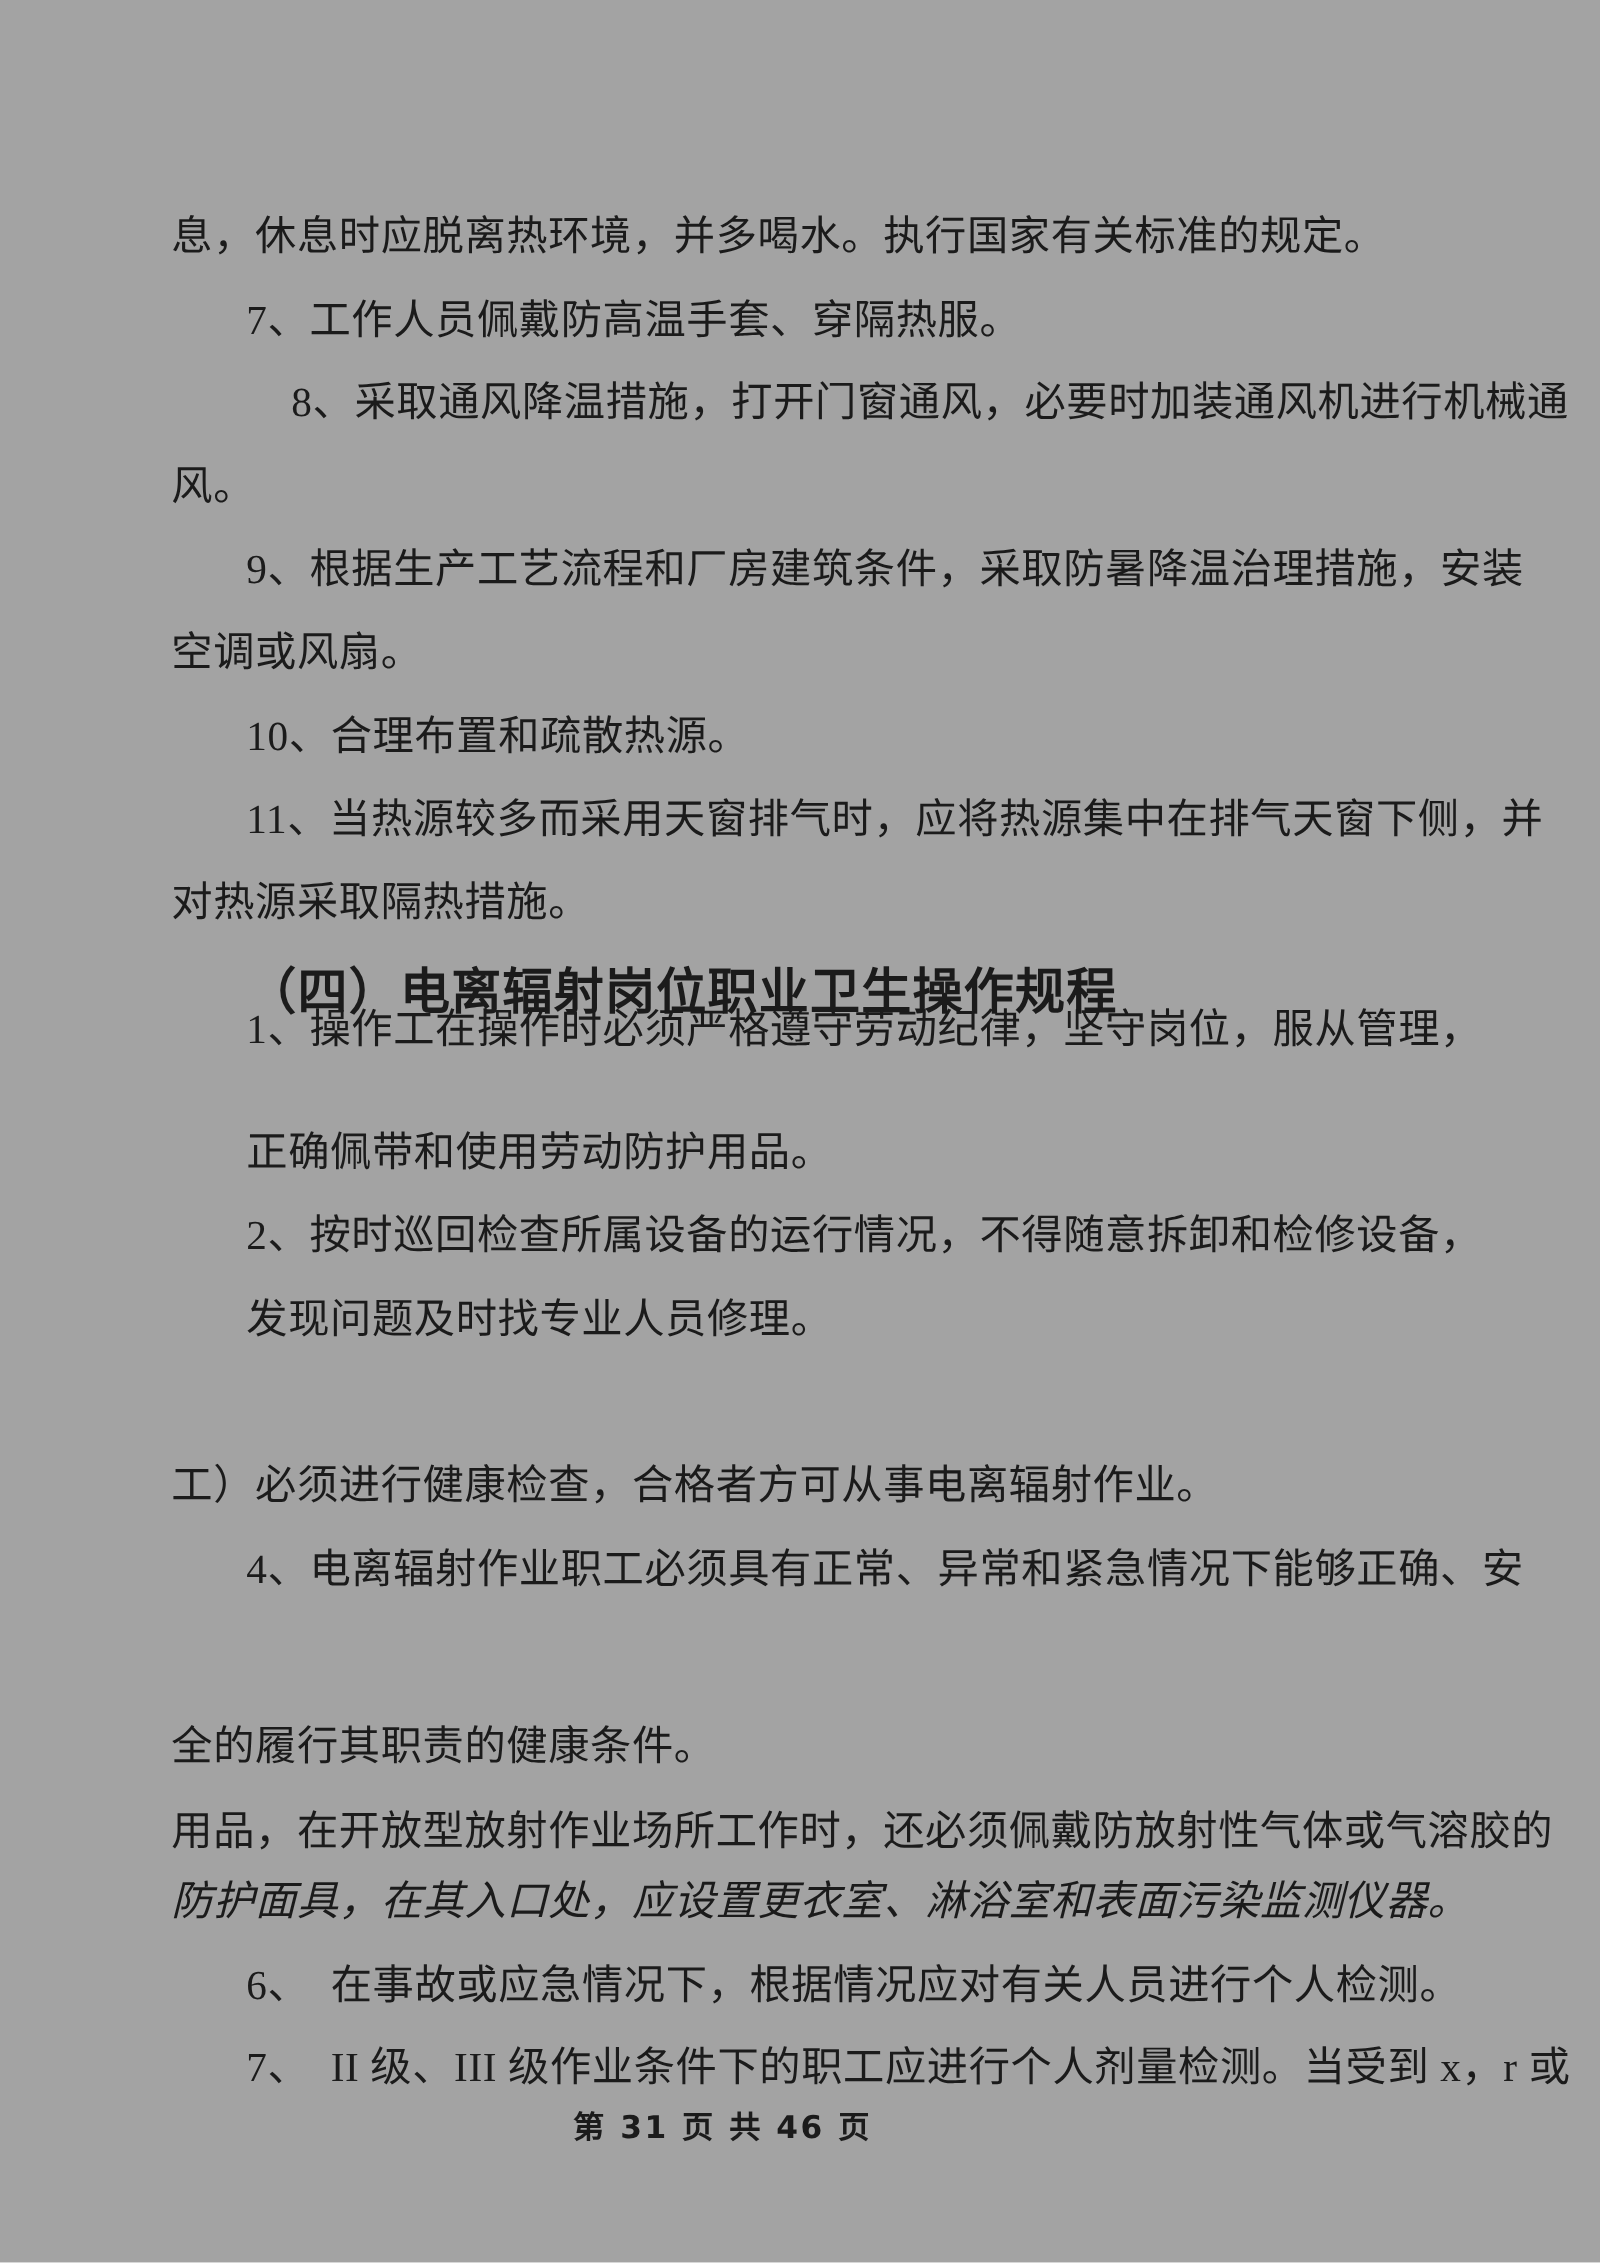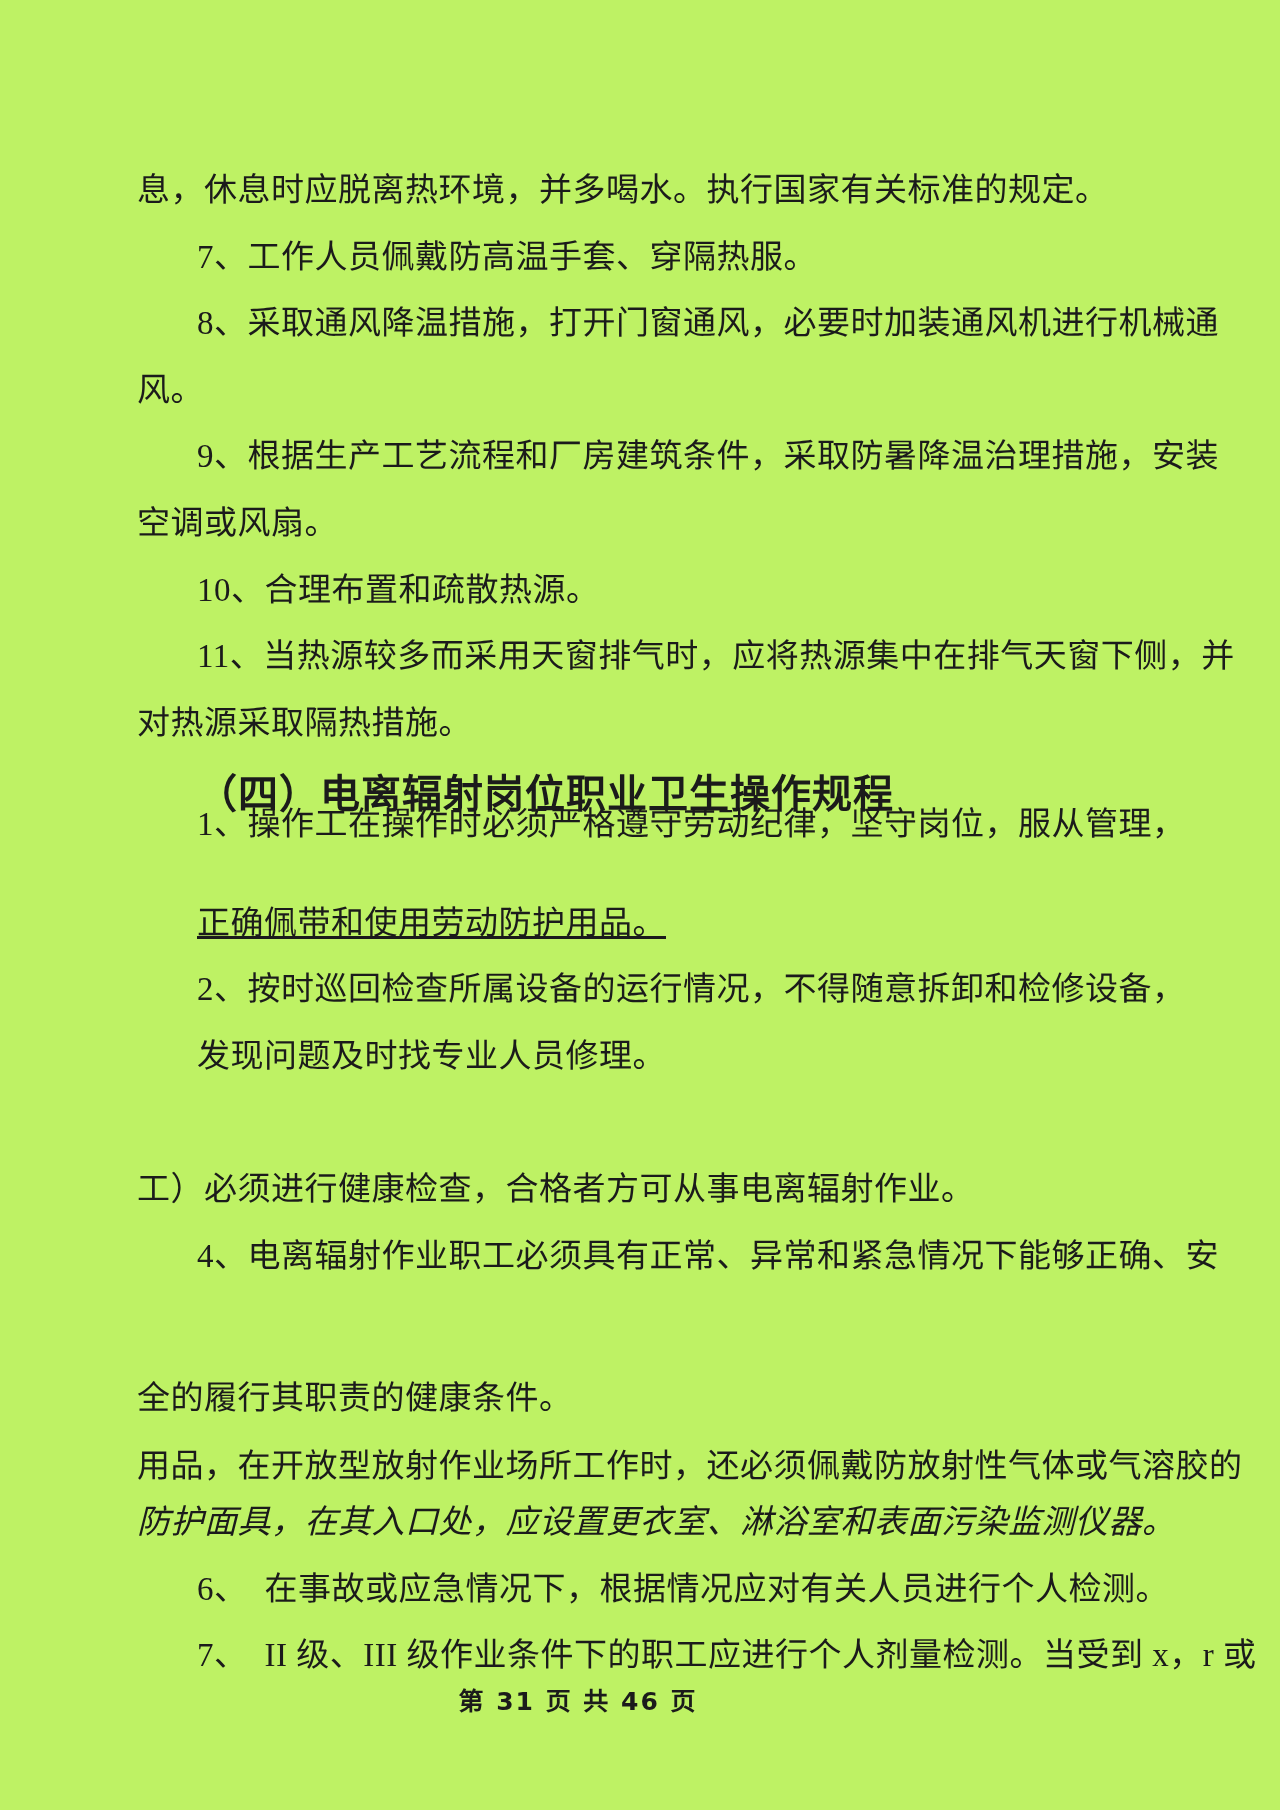--- a/index.html
+++ b/index.html
@@ -4,21 +4,21 @@
 <style>
   html, body {
     margin: 0;
     padding: 0;
     background: #ffffff;
   }
   .page {
     position: relative;
     width: 1280px;
     height: 1810px;
-    background: #bef264;
+    background: #a3a3a3;
     overflow: hidden;
     font-family: "Liberation Serif", "DejaVu Serif", serif;
   }
   .doc-body { position: absolute; inset: 0; }
   .line {
     position: absolute;
     white-space: nowrap;
     font-size: 33px;
     line-height: 1.15;
     letter-spacing: 0.5px;
@@ -46,30 +46,30 @@
     letter-spacing: 2px;
   }
 </style>
 </head>
 <body>
 
 <div class="page">
   <div class="doc-body" id="doc-lines">
       <div class="line margin" style="top: 172px;">息，休息时应脱离热环境，并多喝水。执行国家有关标准的规定。</div>
       <div class="line indent" style="top: 239px;">7、工作人员佩戴防高温手套、穿隔热服。</div>
-      <div class="line indent" style="top: 305px;">8、采取通风降温措施，打开门窗通风，必要时加装通风机进行机械通</div>
+      <div class="line indent" style="top: 305px; margin-left: 36px;">8、采取通风降温措施，打开门窗通风，必要时加装通风机进行机械通</div>
       <div class="line margin" style="top: 372px;">风。</div>
       <div class="line indent" style="top: 438px;">9、根据生产工艺流程和厂房建筑条件，采取防暑降温治理措施，安装</div>
       <div class="line margin" style="top: 505px;">空调或风扇。</div>
       <div class="line indent" style="top: 572px;">10、合理布置和疏散热源。</div>
       <div class="line indent" style="top: 638px;">11、当热源较多而采用天窗排气时，应将热源集中在排气天窗下侧，并</div>
       <div class="line margin" style="top: 705px;">对热源采取隔热措施。</div>
       <div class="line heading" style="top: 771px;">（四）电离辐射岗位职业卫生操作规程</div>
       <div class="line indent" style="top: 806px;">1、操作工在操作时必须严格遵守劳动纪律，坚守岗位，服从管理，</div>
-      <div class="line indent" style="top: 905px; text-decoration: underline;">正确佩带和使用劳动防护用品。</div>
+      <div class="line indent" style="top: 905px;">正确佩带和使用劳动防护用品。</div>
       <div class="line indent" style="top: 971px;">2、按时巡回检查所属设备的运行情况，不得随意拆卸和检修设备，</div>
       <div class="line indent" style="top: 1038px;">发现问题及时找专业人员修理。</div>
       <div class="line margin" style="top: 1171px;">工）必须进行健康检查，合格者方可从事电离辐射作业。</div>
       <div class="line indent" style="top: 1238px;">4、电离辐射作业职工必须具有正常、异常和紧急情况下能够正确、安</div>
       <div class="line margin" style="top: 1380px;">全的履行其职责的健康条件。</div>
       <div class="line margin" style="top: 1448px;">用品，在开放型放射作业场所工作时，还必须佩戴防放射性气体或气溶胶的</div>
       <div class="line margin" style="top: 1504px; font-style: italic;">防护面具，在其入口处，应设置更衣室、淋浴室和表面污染监测仪器。</div>
       <div class="line indent" style="top: 1571px;">6、　在事故或应急情况下，根据情况应对有关人员进行个人检测。</div>
       <div class="line indent" style="top: 1637px;">7、　II 级、III 级作业条件下的职工应进行个人剂量检测。当受到 x，r 或</div>
     </div>

